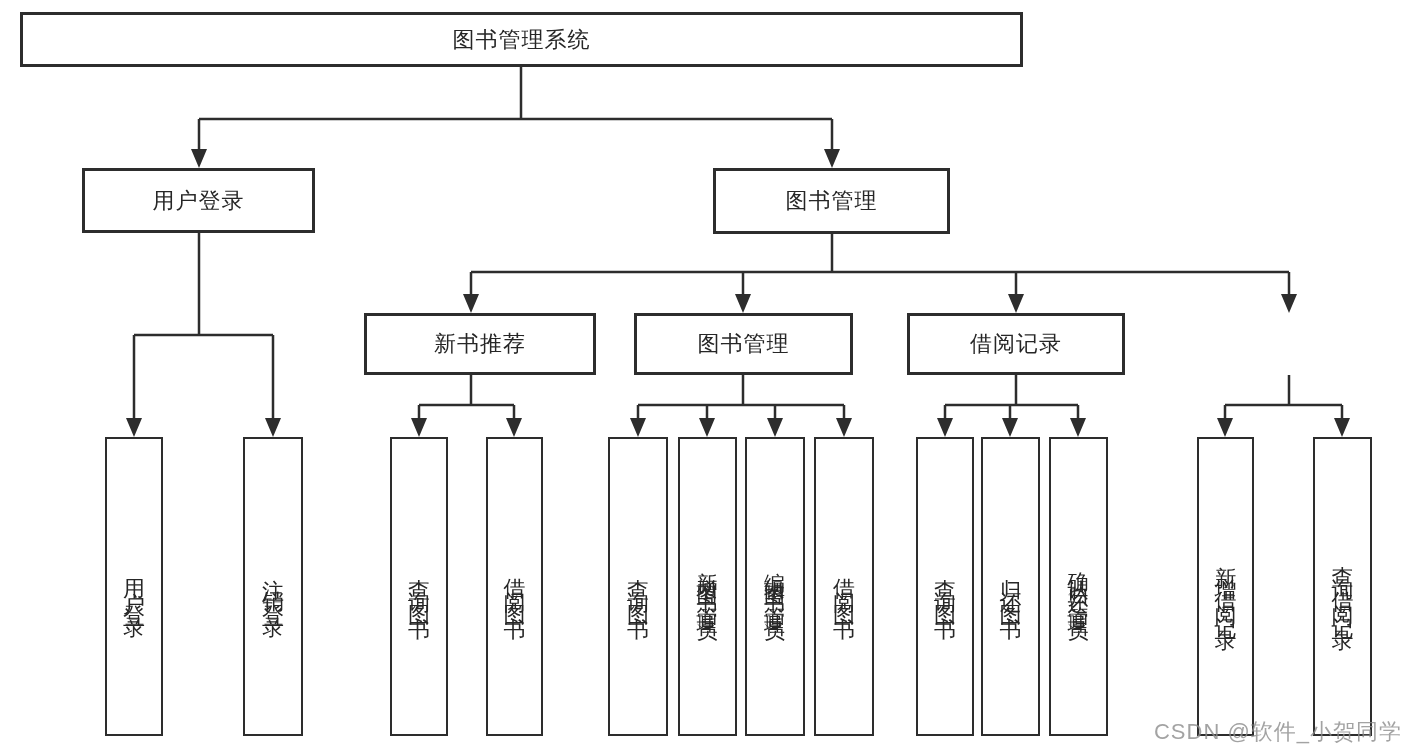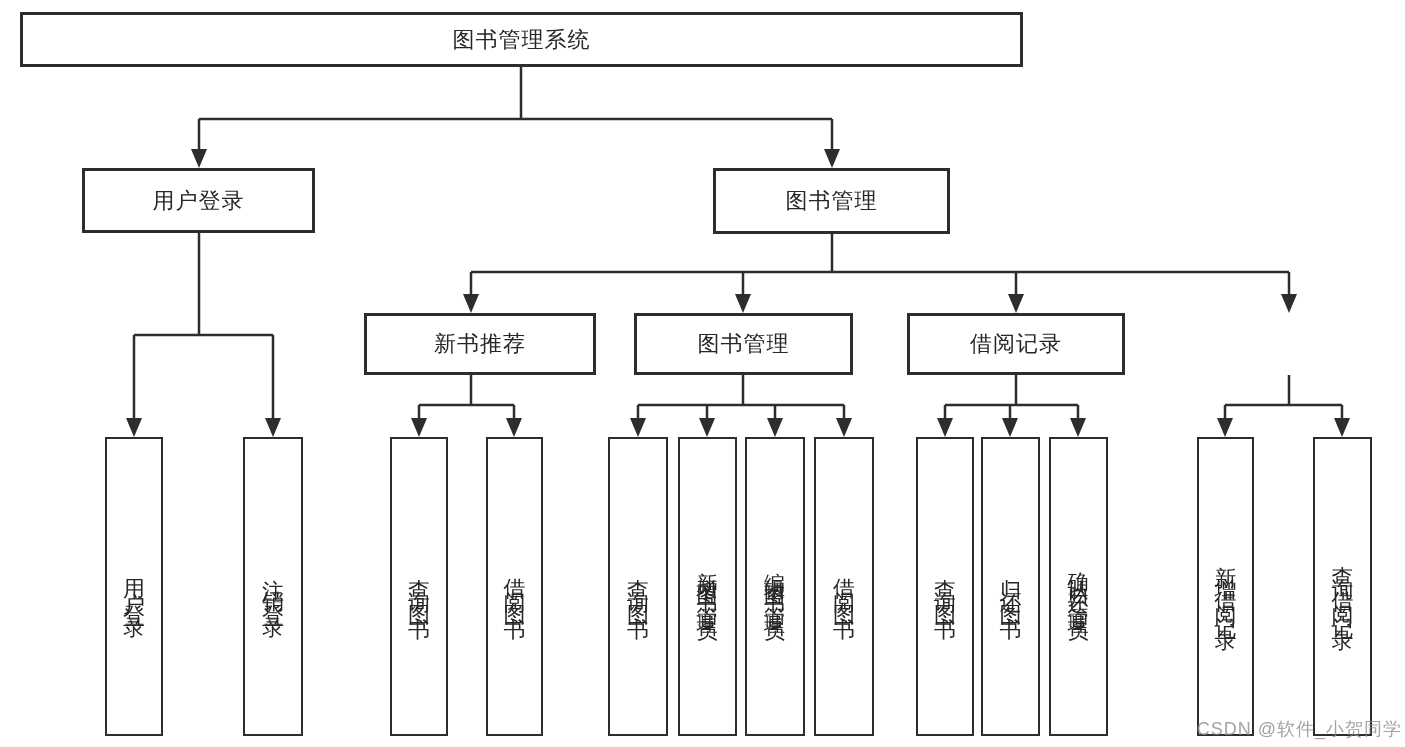--- a/index.html
+++ b/index.html
@@ -56,21 +56,21 @@
     line-height: 1;
   }
   .vbox.long .vlbl {
     font-size: 21px;
     letter-spacing: 7px;
   }
   .watermark {
     position: absolute;
     top: 717px;
     right: 3px;
-    font-size: 18px;
+    font-size: 22px;
     color: rgba(140, 140, 140, 0.8);
     letter-spacing: 1px;
     z-index: 10;
     white-space: nowrap;
   }
 </style>
 </head>
 <body>
 
 <div class="canvas">

